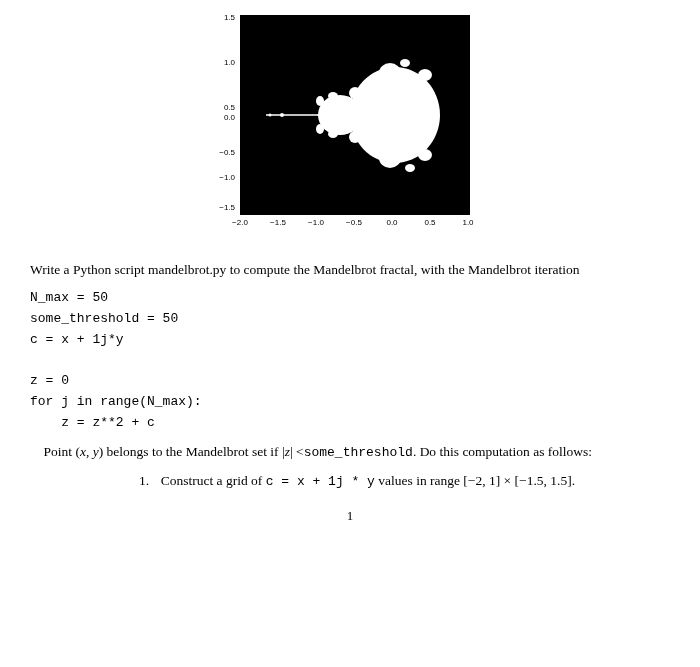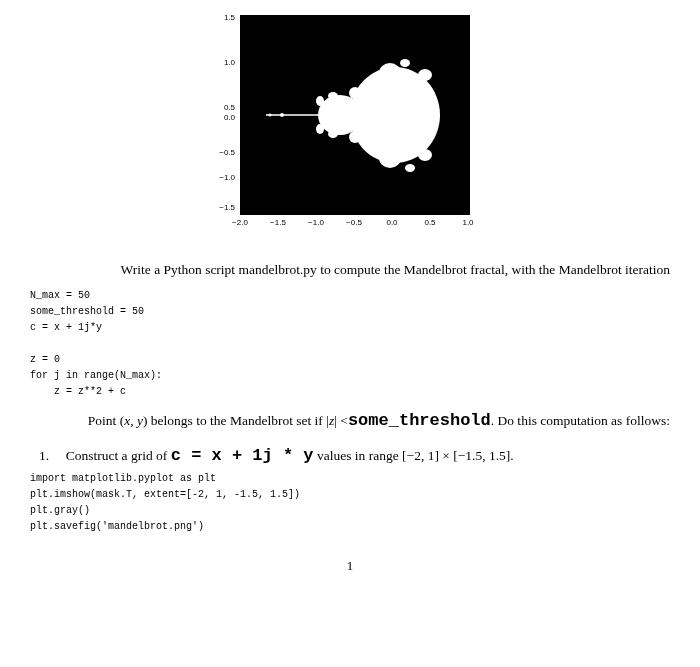--- a/index.html
+++ b/index.html
@@ -30,52 +30,52 @@
     .plot-canvas {
       width: 100%;
       height: 100%;
     }
 
     .description-text {
       font-size: 13.5px;
       line-height: 1.5;
       margin-bottom: 8px;
       width: 100%;
-      text-align: right;
+      text-align: left;
     }
 
     .code-block {
       font-family: 'Courier New', Courier, monospace;
-      font-size: 10px;
+      font-size: 13px;
       line-height: 1.6;
       margin-bottom: 8px;
       width: 100%;
       white-space: pre;
     }
 
     .inline-code {
       font-family: 'Courier New', Courier, monospace;
-      font-size: 17px;
-      font-weight: bold;
+      font-size: 13px;
     }
 
     .math-italic {
       font-style: italic;
     }
 
     .numbered-list {
       list-style: none;
       padding: 0;
       width: 100%;
     }
 
     .numbered-list li {
       font-size: 13.5px;
       line-height: 1.7;
       margin-left: 9px;
+      text-align: center;
     }
 
     .list-label {
       display: inline-block;
       min-width: 20px;
     }
 
     .page-number {
       text-align: center;
       margin-top: 15px;
@@ -159,20 +159,16 @@
   <p class="description-text">
     &nbsp;&nbsp;&nbsp;&nbsp;Point (<span class="math-italic">x</span>, <span class="math-italic">y</span>) belongs to the Mandelbrot set if |<span class="math-italic">z</span>| &lt;<span class="inline-code">some_threshold</span>. Do this computation as follows:
   </p>
 
   <ol class="numbered-list">
     <li>
       <span class="list-label">1.</span>&nbsp; Construct a grid of <span class="inline-code">c = x + 1j * y</span> values in range [−2, 1] × [−1.5, 1.5].
     </li>
   </ol>
 
-  <div class="code-block">import matplotlib.pyplot as plt
-plt.imshow(mask.T, extent=[-2, 1, -1.5, 1.5])
-plt.gray()
-plt.savefig('mandelbrot.png')</div>
 
   <div class="page-number">1</div>
 
 </div>
 
 </body></html>

